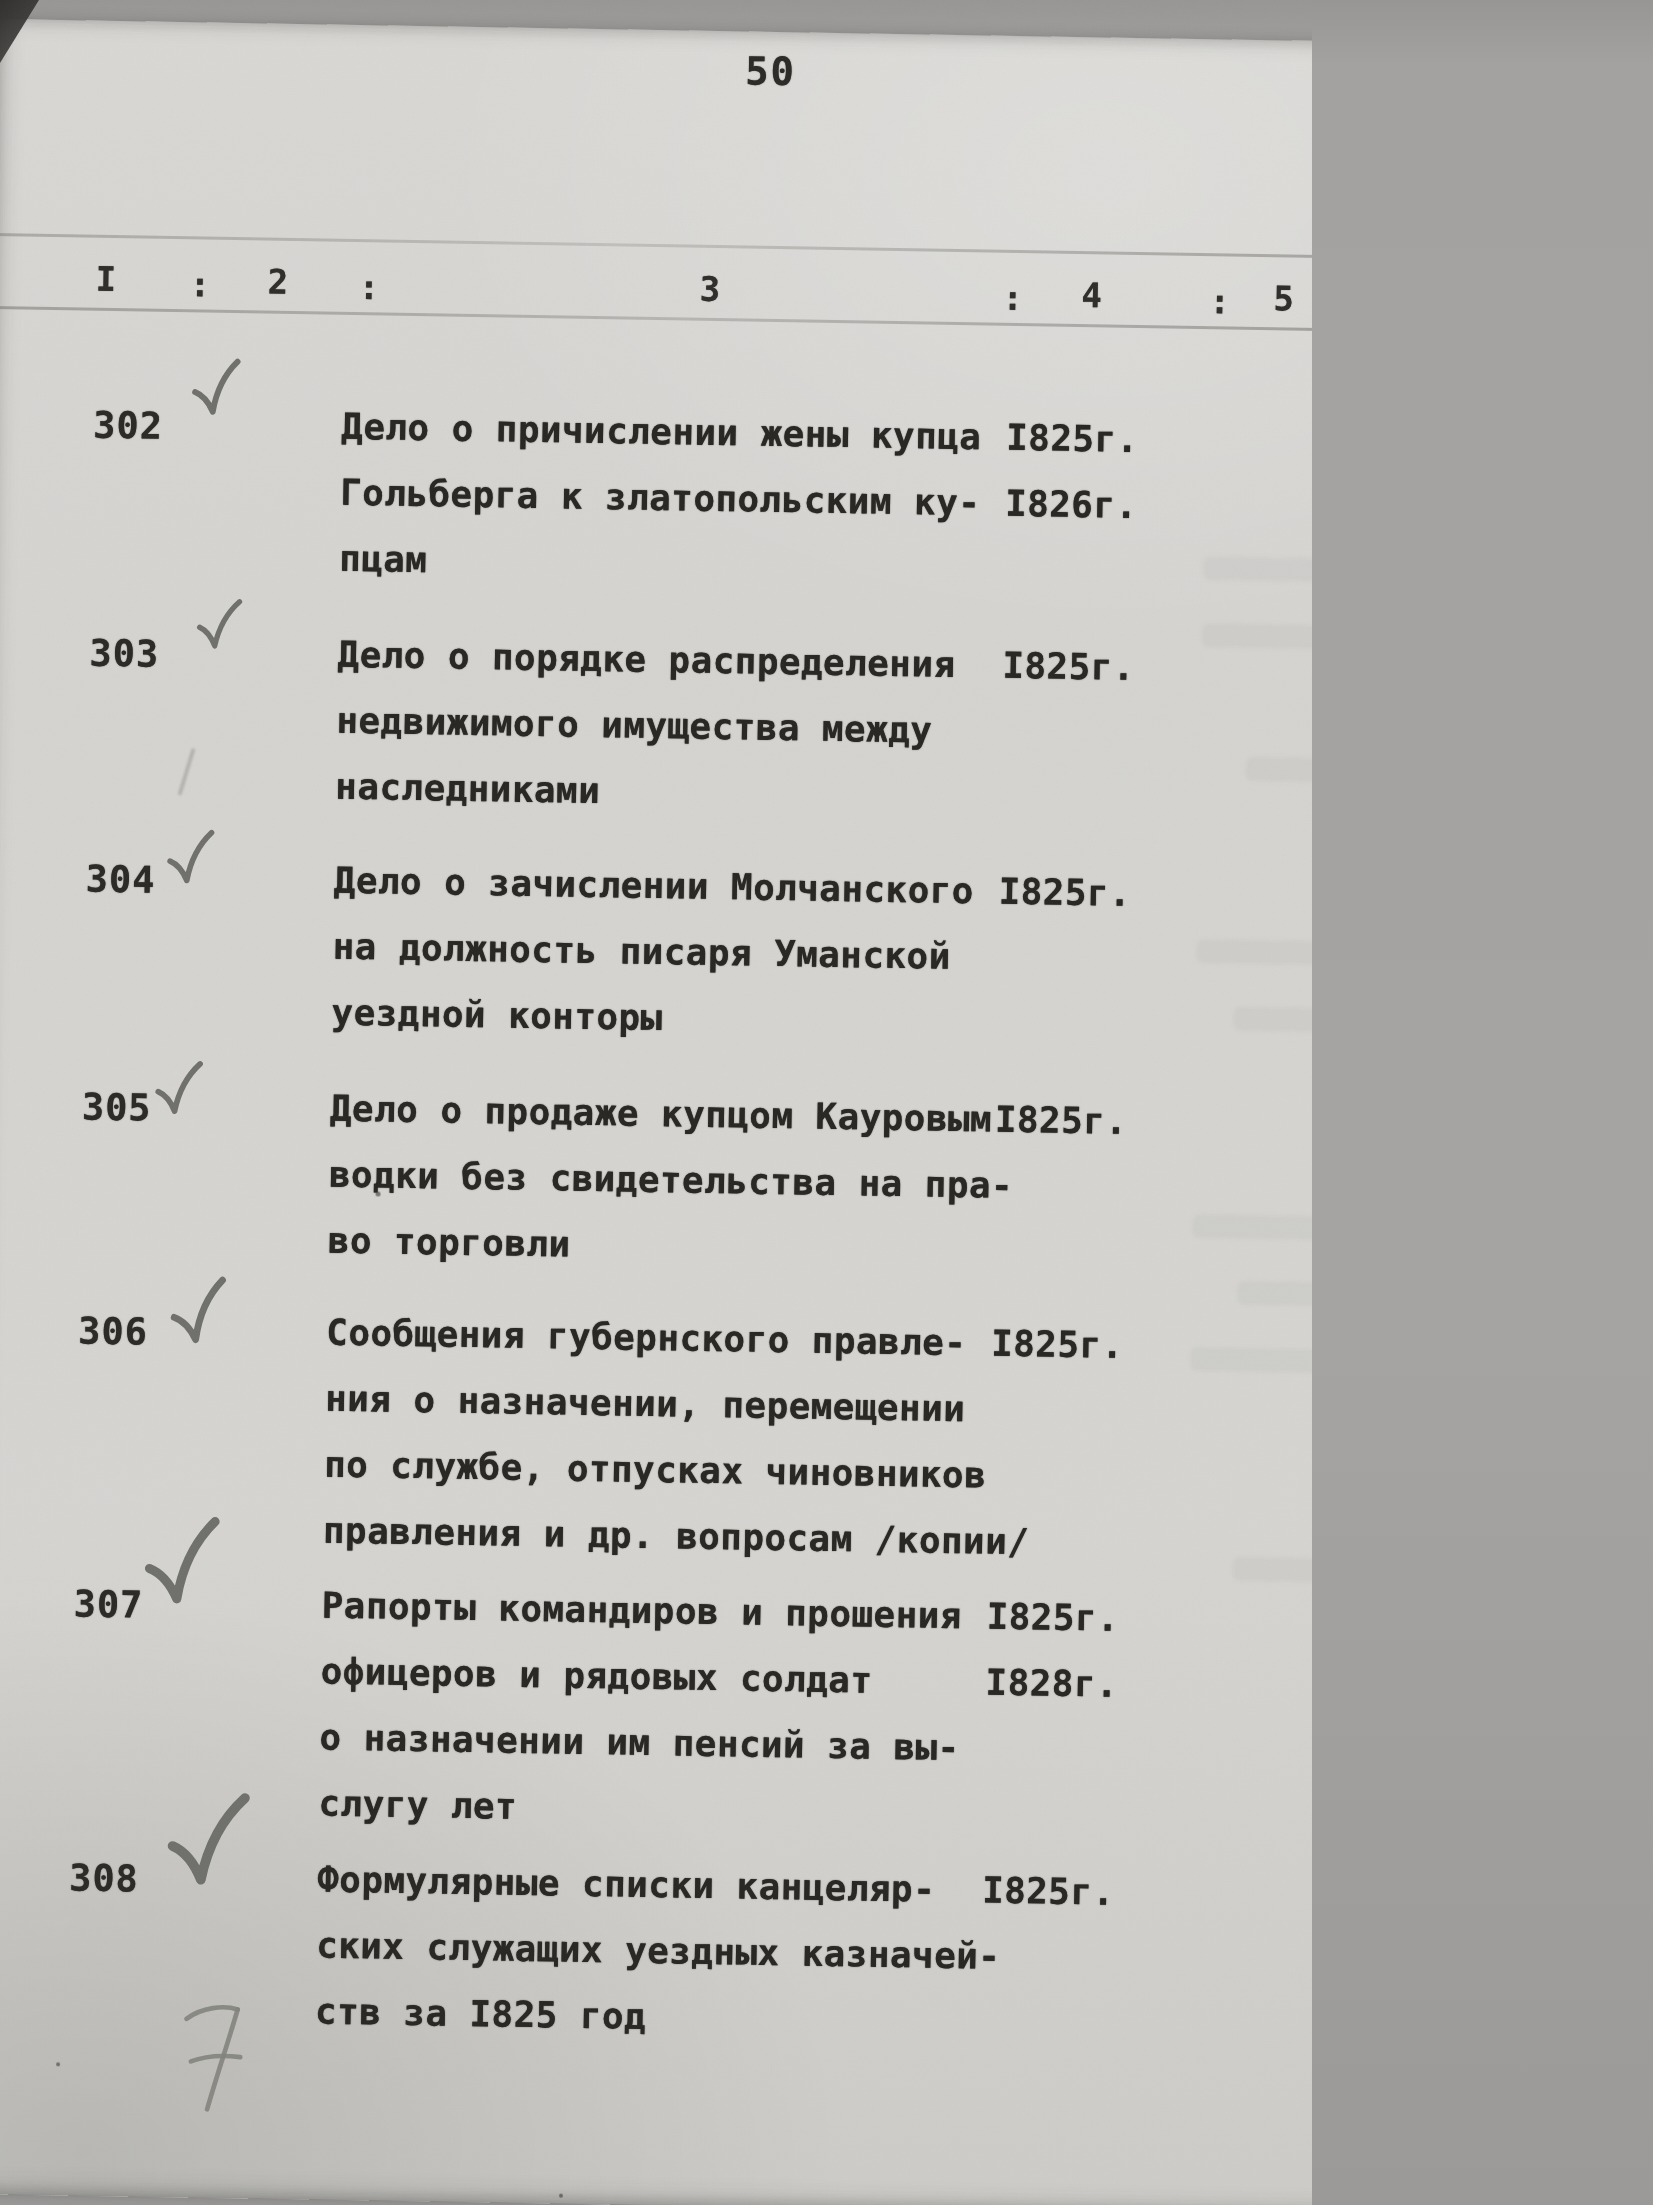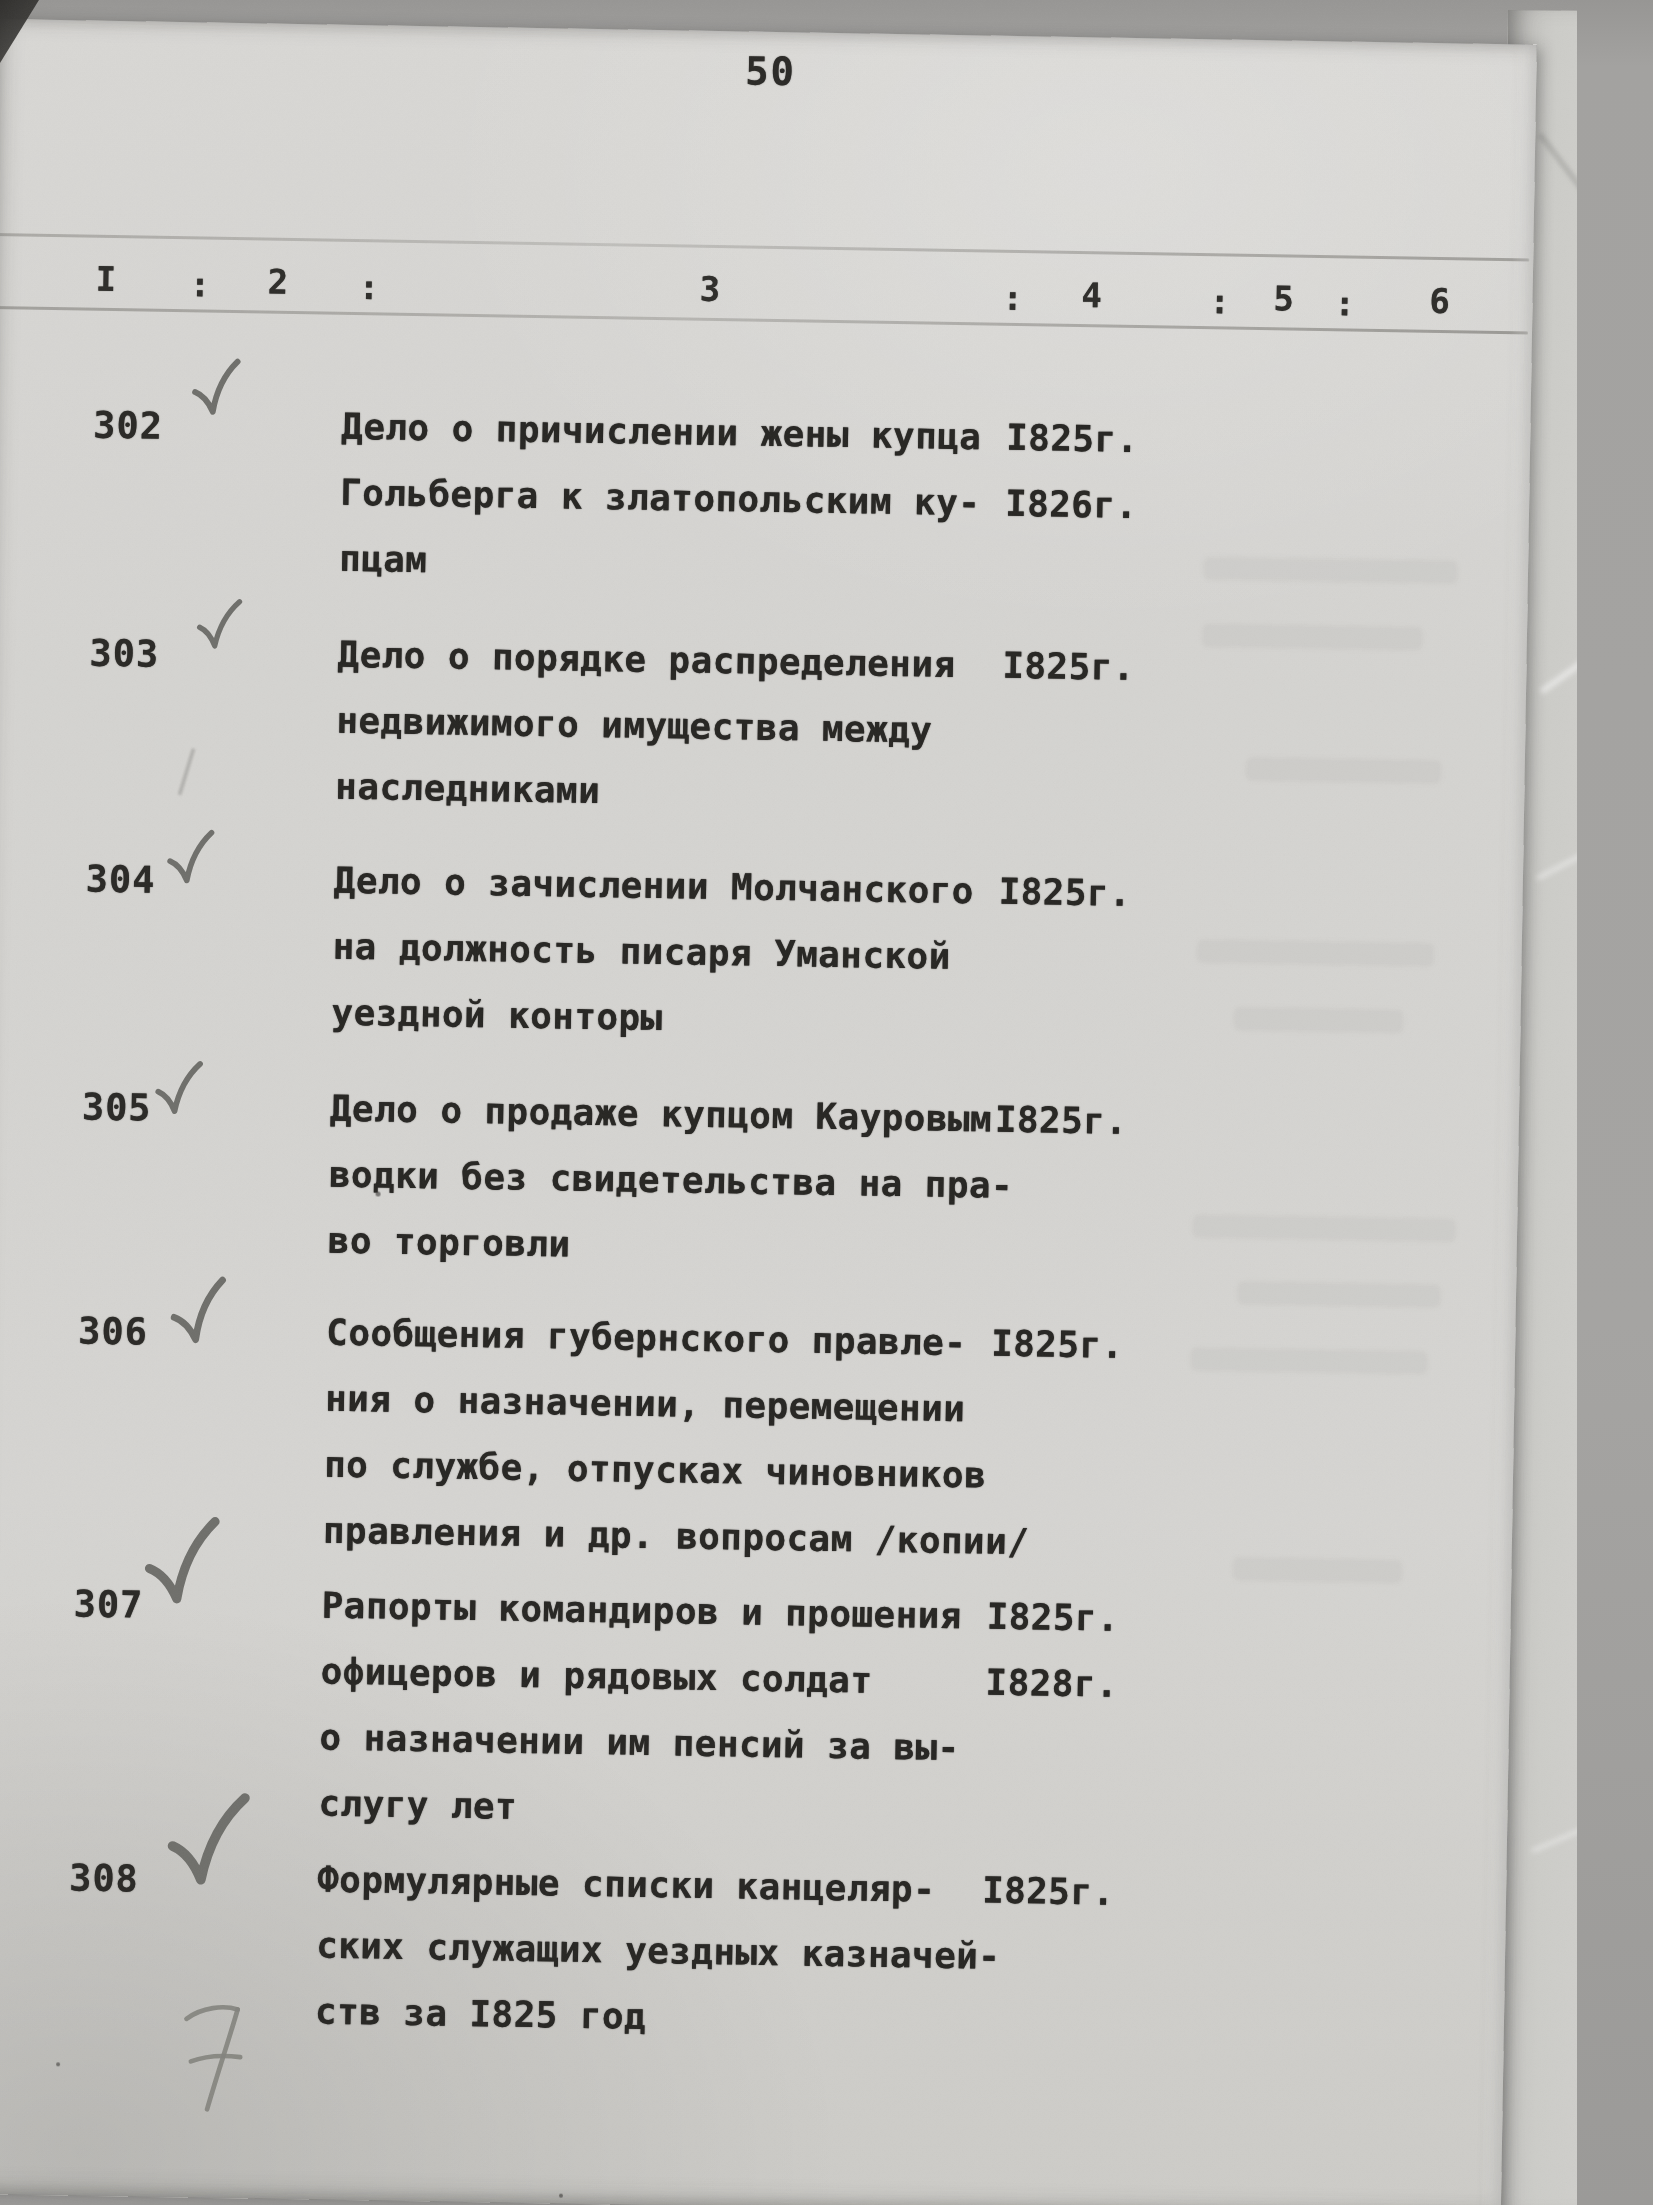--- a/index.html
+++ b/index.html
@@ -1,20 +1,20 @@
 <!DOCTYPE html>
 <html style="font-size:13.6px"><head>
 <meta charset="utf-8">
 <style>
   html,body{margin:0;padding:0;width:1654px;height:2205px;overflow:hidden;}
   body{
     background:linear-gradient(180deg,#979694,#a3a2a0 3%,#a5a4a2 60%,#9b9a98);
     font-family:"DejaVu Sans Mono","Liberation Mono",monospace;
   }
-  .canvas{position:relative;width:1577px;height:2205px;overflow:hidden;}
+  .canvas{position:relative;width:1312px;height:2205px;overflow:hidden;}
 
   
   .under-page{
     position:absolute;left:1508px;top:10.2px;width:162px;height:2204px;
     background:linear-gradient(90deg,#bfbebb,#ccccc8 30%,#d0cfcc 70%,#c6c5c2);
     transform:rotate(.55deg);transform-origin:top left;
     box-shadow:inset 22px 0 25.5px -15.3px rgba(55,54,52,.55);
   }
   .under-page .streak{position:absolute;border-radius:5.1px;pointer-events:none;}
   .streak.light1{left:24px;top:631px;width:162px;height:6px;background:rgba(255,255,255,.5);transform:rotate(-36deg);filter:blur(2.6px);}

